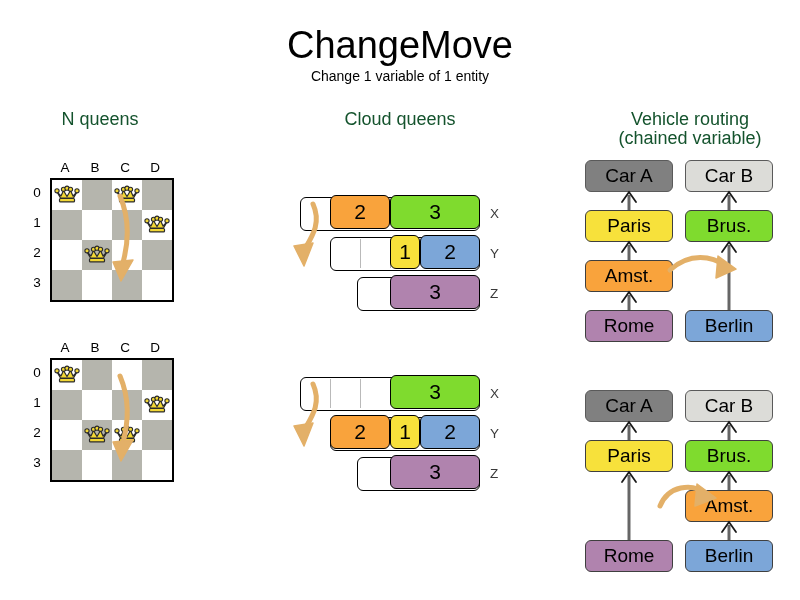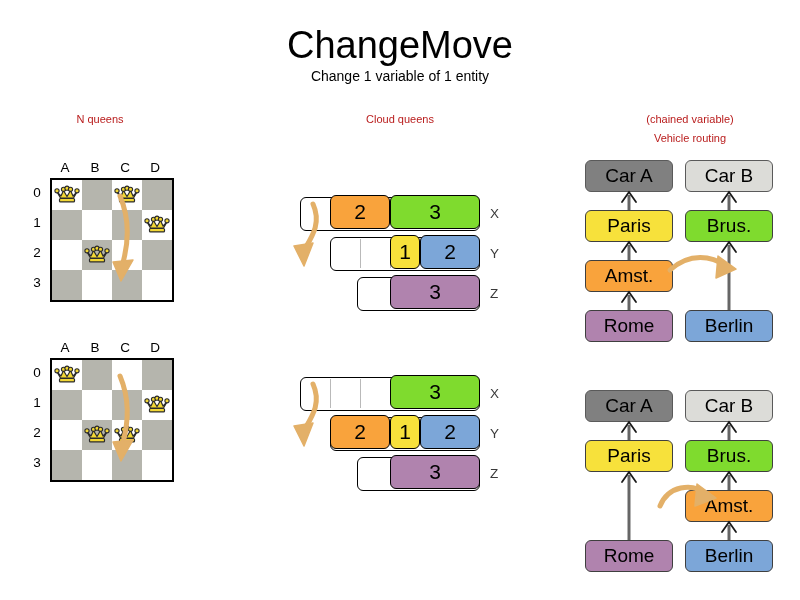--- a/index.html
+++ b/index.html
@@ -24,21 +24,21 @@
   #page-subtitle {
     position: absolute; left: 0; top: 68px; width: 800px;
     text-align: center;
     font-size: 14px; font-weight: 400;
     color: #000;
   }
 
   
   .col-heading {
     position: absolute; text-align: center;
-    font-size: 11px; line-height: 19px; color: #b91c1c;
+    font-size: 18px; line-height: 19px; color: #14532d;
   }
   #heading-nqueens   { left: 10px;  top: 110px; width: 180px; }
   #heading-cloud     { left: 310px; top: 110px; width: 180px; }
   #heading-routing   { left: 600px; top: 110px; width: 180px; }
 
   
   .board-wrap { position: absolute; }
   .board {
     position: absolute; left: 30px; top: 18px;
     width: 120px; height: 120px;
@@ -109,22 +109,22 @@
 </style>
 </head>
 <body>
 
 <div id="page-title">ChangeMove</div>
 <div id="page-subtitle">Change 1 variable of 1 entity</div>
 
 <div class="col-heading" id="heading-nqueens">N queens</div>
 <div class="col-heading" id="heading-cloud">Cloud queens</div>
 <div class="col-heading" id="heading-routing">
+  <div>Vehicle routing</div>
   <div>(chained variable)</div>
-  <div>Vehicle routing</div>
 </div>
 
 <div class="board-wrap" id="board-before" style="left:20px; top:160px;">
     <div class="file-label" style="left: 30px;">A</div>
     <div class="file-label" style="left: 60px;">B</div>
     <div class="file-label" style="left: 90px;">C</div>
     <div class="file-label" style="left: 120px;">D</div>
     <div class="rank-label" style="top: 18px;">0</div>
     <div class="rank-label" style="top: 48px;">1</div>
     <div class="rank-label" style="top: 78px;">2</div>

